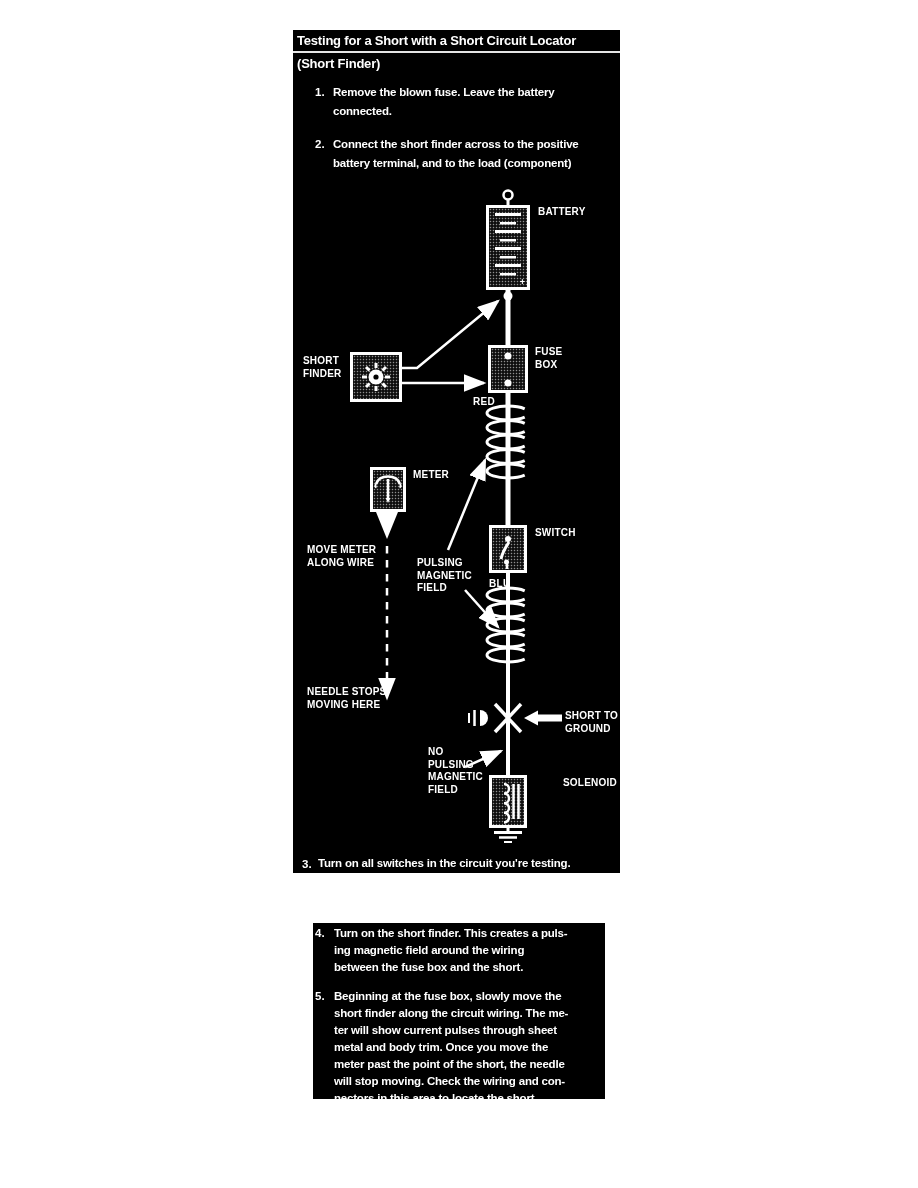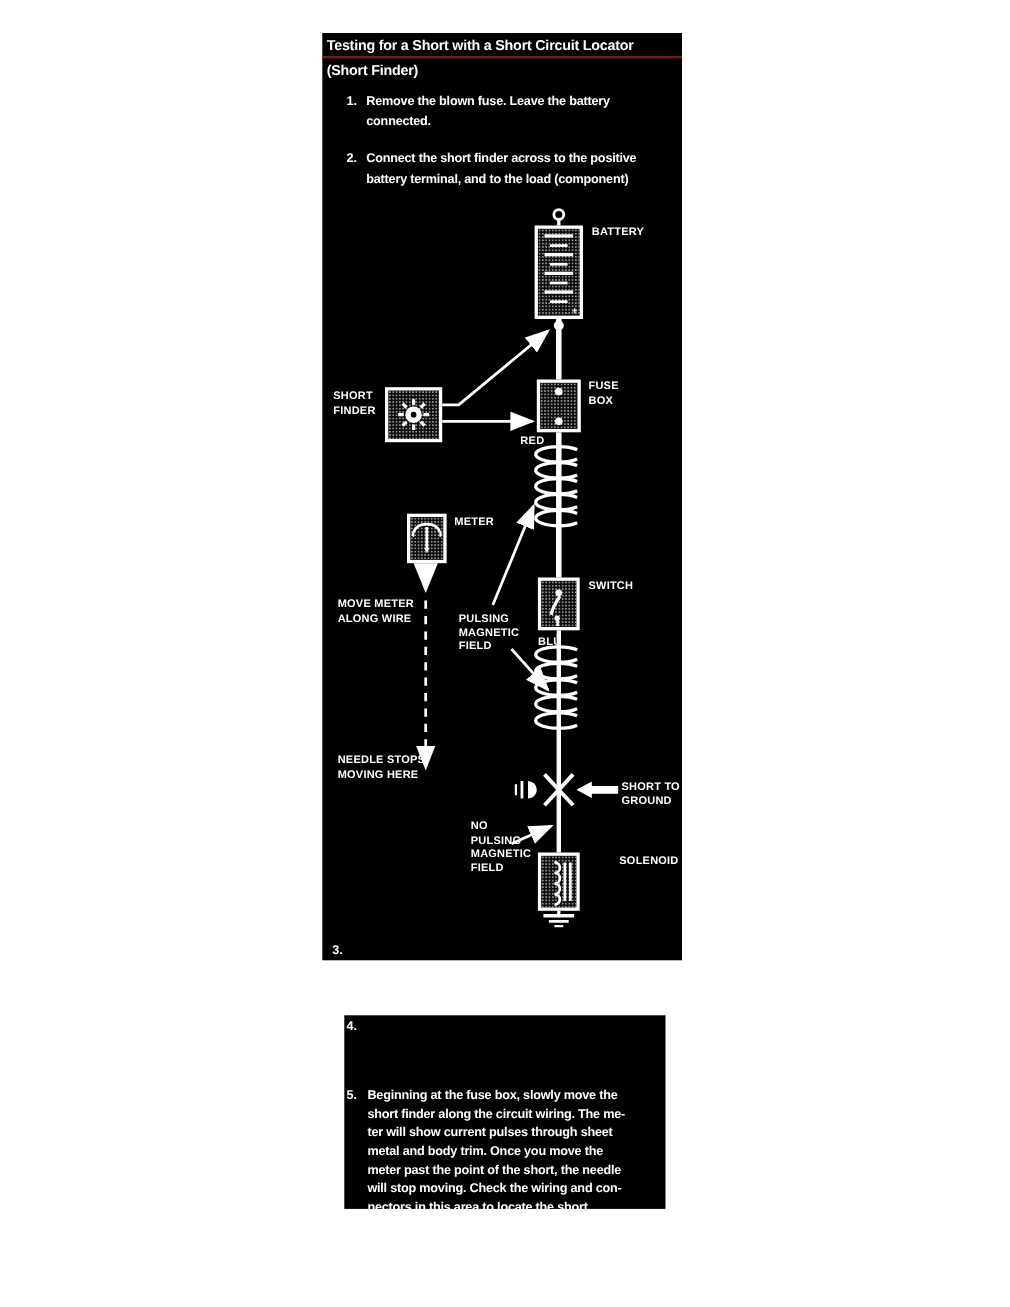--- a/index.html
+++ b/index.html
@@ -3,21 +3,21 @@
 <meta charset="utf-8">
 <style>
   html,body{margin:0;padding:0;background:#ffffff;}
   .page{position:relative;width:918px;height:1188px;background:#ffffff;overflow:hidden;
         font-family:"Liberation Sans",sans-serif;}
   .panel{position:absolute;background:#000000;color:#ffffff;overflow:hidden;font-weight:bold;}
   #panel1{left:293px;top:30px;width:327px;height:843px;}
   #panel2{left:313px;top:923px;width:292px;height:176px;}
   .abs{position:absolute;}
   .title1{left:0;top:2px;width:100%;padding:1px 0 3px 4px;box-sizing:border-box;
-          border-bottom:2px solid #7f1d1d;font-size:13px;letter-spacing:-0.2px;white-space:nowrap;}
+          border-bottom:2px solid #e5e5e5;font-size:13px;letter-spacing:-0.2px;white-space:nowrap;}
   .title2{left:4px;top:26px;font-size:13px;letter-spacing:-0.2px;white-space:nowrap;}
   .stepnum{font-size:11.5px;}
   .stepline{font-size:11.5px;letter-spacing:-0.2px;white-space:nowrap;line-height:19px;}
   .p2 .stepline{line-height:17px;}
   .lbl{font-size:10px;line-height:12.5px;letter-spacing:0.2px;white-space:nowrap;}
   .lbl-sm{font-size:10px;letter-spacing:0.3px;white-space:nowrap;}
   .box{position:absolute;box-sizing:border-box;border:3px solid #ffffff;
        background-color:#0e0e0e;
        background-image:radial-gradient(circle,#8f8f8f 0.75px,rgba(0,0,0,0) 1.05px);
        background-size:3px 3px;}
@@ -216,24 +216,30 @@
     <div class="box" style="left:196px;top:745px;width:38px;height:53px;">
       <svg width="32" height="47" viewBox="0 0 32 47">
         <path d="M12,6 a5,4.8 0 1 1 0,9.6 a5,4.8 0 1 1 0,9.6 a5,4.8 0 1 1 0,9.6 a5,4.8 0 1 1 0,9.6" fill="none" stroke="#ffffff" stroke-width="2.5"></path>
         <line x1="21.5" y1="6" x2="21.5" y2="41" stroke="#ffffff" stroke-width="2.5"></line>
         <line x1="26.5" y1="6" x2="26.5" y2="41" stroke="#ffffff" stroke-width="2.5"></line>
       </svg>
     </div>
     <div class="abs lbl" style="left:250px;top:747px;margin-left:20px;">SOLENOID</div>
 
     <div class="abs stepnum" style="left:9px;bottom:3px;">3.</div>
+    <div class="abs stepline" style="left:25px;bottom:0;">Turn on all switches in the circuit you're testing.</div>
   </div>
 
   <div class="panel p2" id="panel2">
     <div class="abs stepnum" style="left:2px;top:4px;">4.</div>
+    <div class="abs" style="left:21px;top:2px;">
+      <div class="stepline">Turn on the short finder. This creates a puls-</div>
+      <div class="stepline">ing magnetic field around the wiring</div>
+      <div class="stepline">between the fuse box and the short.</div>
+    </div>
     <div class="abs stepnum" style="left:2px;top:67px;">5.</div>
     <div class="abs" style="left:21px;top:65px;">
       <div class="stepline">Beginning at the fuse box, slowly move the</div>
       <div class="stepline">short finder along the circuit wiring. The me-</div>
       <div class="stepline">ter will show current pulses through sheet</div>
       <div class="stepline">metal and body trim. Once you move the</div>
       <div class="stepline">meter past the point of the short, the needle</div>
       <div class="stepline">will stop moving. Check the wiring and con-</div>
       <div class="stepline">nectors in this area to locate the short.</div>
     </div>

